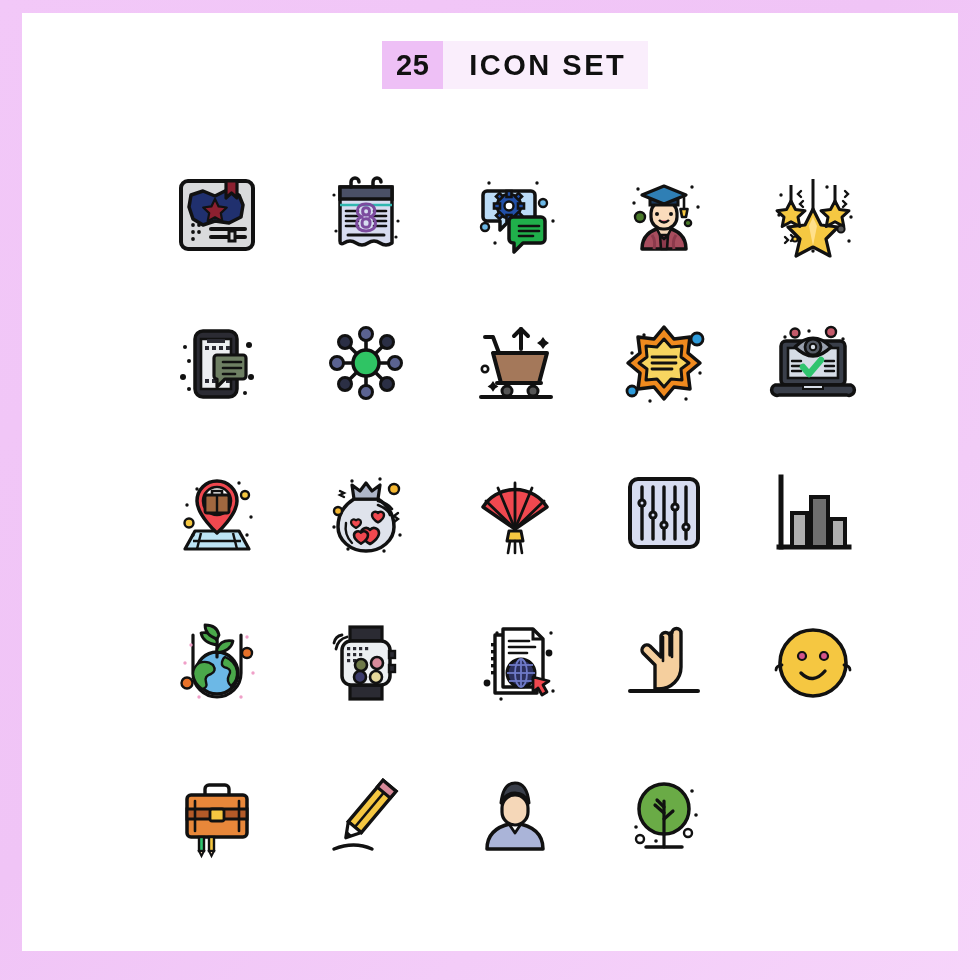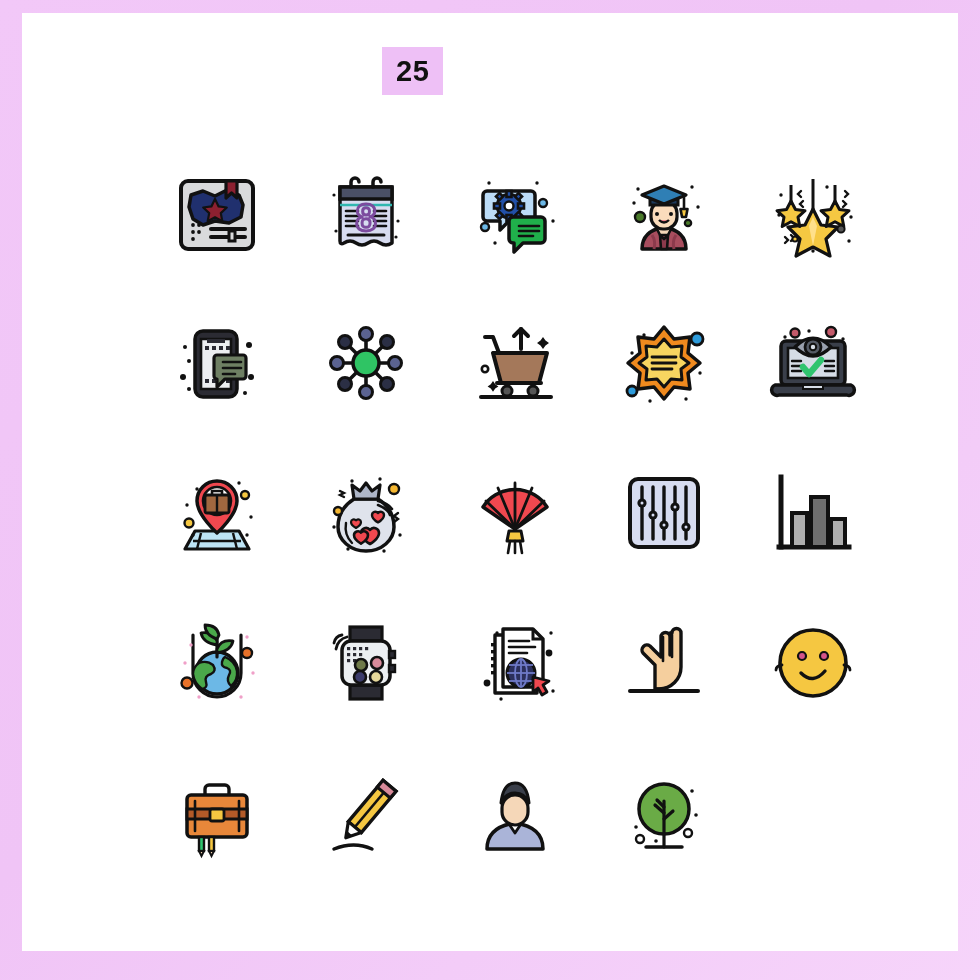--- a/index.html
+++ b/index.html
@@ -26,21 +26,21 @@
     left: 22px;
     top: 13px;
     width: 936px;
     height: 938px;
     background: #ffffff;
   }
   
   #header {
     position: absolute;
     left: 360px;
-    top: 34px;
+    top: 28px;
     height: 48px;
     display: flex;
     align-items: stretch;
   }
   #badge-count {
     background: #eec0f6;
     color: #111111;
     font-size: 29px;
     font-weight: bold;
     letter-spacing: 0.5px;
@@ -79,20 +79,21 @@
   .cell svg { display: block; }
 </style>
 </head>
 <body>
 
 <div id="page">
   <div id="canvas">
 
     <div id="header">
       <div id="badge-count">25</div>
+      <div id="title-box">ICON SET</div>
     </div>
 
     <div id="grid">
 
       <div class="cell">
         <svg width="96" height="96" viewBox="0 0 96 96">
           <rect x="12" y="16" width="72" height="68" rx="7" fill="#d9dadc" stroke="#111" stroke-width="4"></rect>
           <path d="M22 30 L34 26 L46 31 L58 25 L70 30 L74 40 L72 52 L60 58 L46 56 L34 60 L24 54 L20 42 Z" fill="#20306e" stroke="#111" stroke-width="3.5" stroke-linejoin="round"></path>
           <path d="M46 34 l3.6 7.4 8.2 1.1 -6 5.6 1.5 8.1 -7.3-3.9 -7.3 3.9 1.5-8.1 -6-5.6 8.2-1.1 Z" fill="#8c2030" stroke="#111" stroke-width="2.2" stroke-linejoin="round"></path>
           <path d="M57 16 h11 v17 l-5.5 -5 -5.5 5 Z" fill="#8c2030" stroke="#111" stroke-width="3.2" stroke-linejoin="round"></path>

